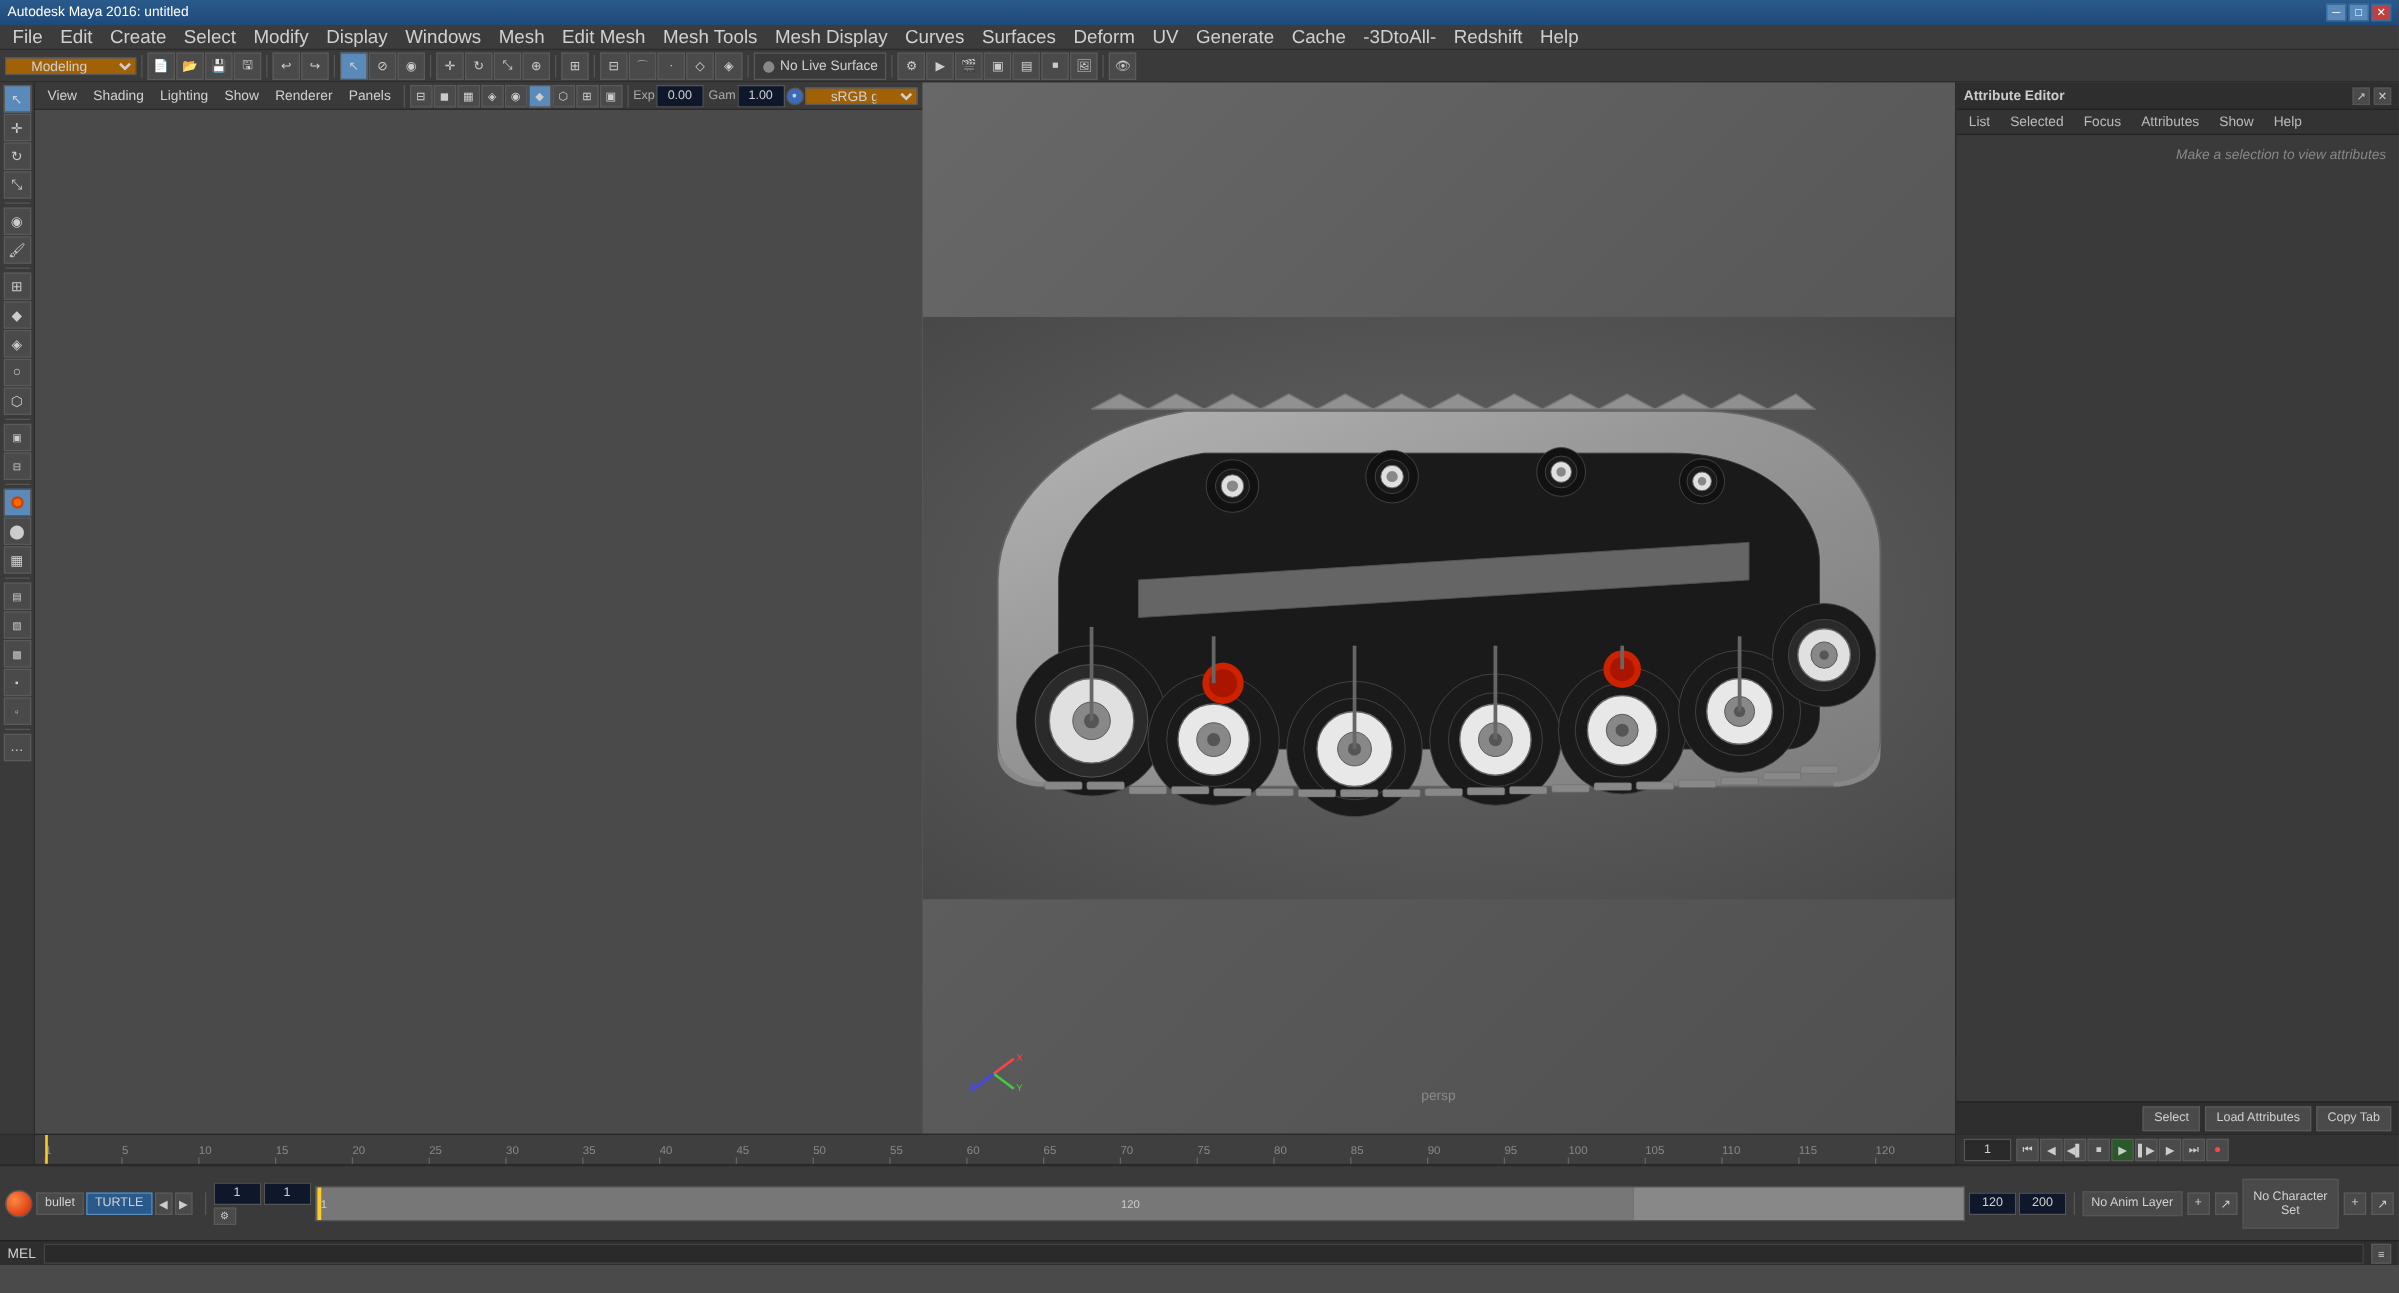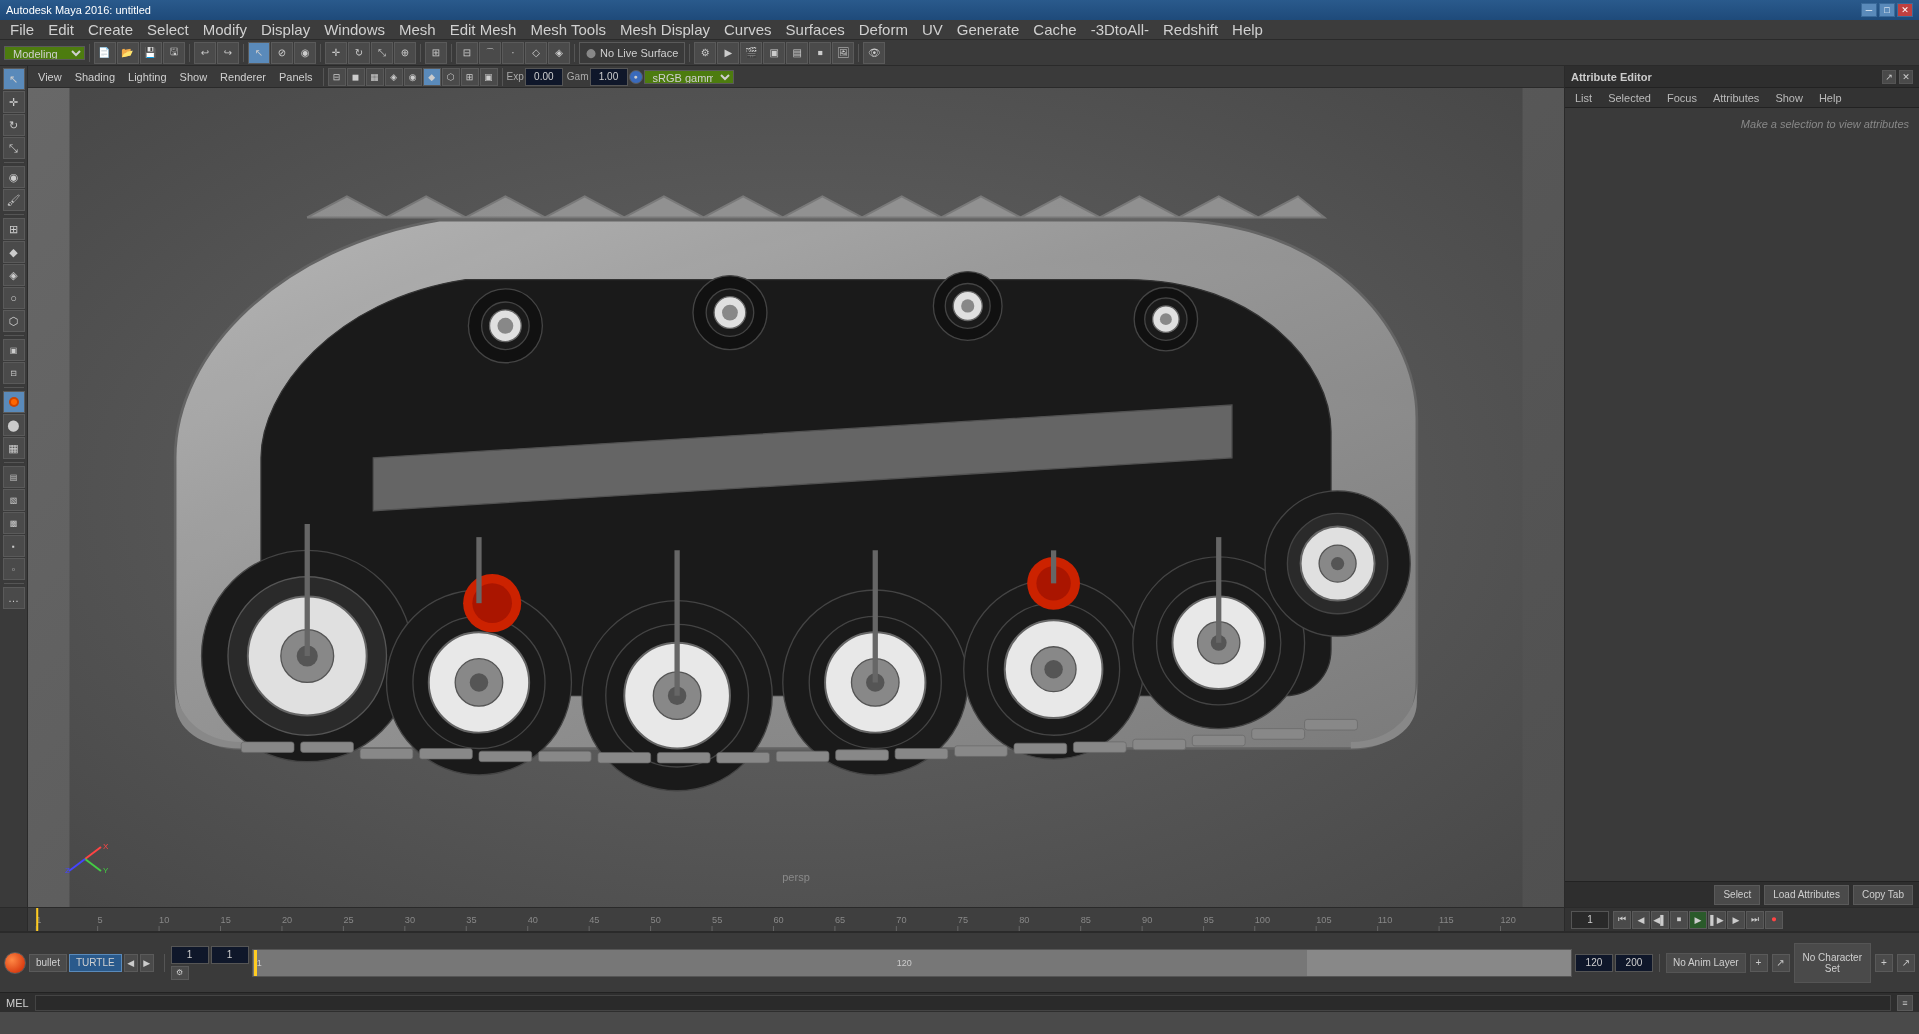--- a/index.html
+++ b/index.html
@@ -85,25 +85,25 @@
       align-items: center;
       justify-content: center;
       cursor: pointer;
       font-size: 10px;
       color: #ccc;
       flex-shrink: 0;
     }
     .toolbar-btn.active { background: #5a8aba; }
     .toolbar-dropdown {
       height: 14px;
-      background: #4d7c0f;
+      background: #a16207;
       border: 1px solid #5a5a5a;
       color: #d0d0d0;
       font-size: 11px;
-      padding: 0 4px;
+      padding: 0 16px;
       cursor: pointer;
     }
     .no-live-surface {
       height: 22px;
       background: #3a3a3a;
       border: 1px solid #5a5a5a;
       color: #d0d0d0;
       font-size: 11px;
       padding: 0 6px;
       display: flex;
@@ -508,21 +508,21 @@
     <div class="left-separator"></div>
     <div class="left-btn" style="font-size:8px;">▤</div>
     <div class="left-btn" style="font-size:8px;">▧</div>
     <div class="left-btn" style="font-size:8px;">▩</div>
     <div class="left-btn" style="font-size:8px;">▪</div>
     <div class="left-btn" style="font-size:8px;">▫</div>
     <div class="left-separator"></div>
     <div class="left-btn">…</div>
   </div>
 
-  <div style="flex:1; display:flex; flex-direction:column;">
+  <div style="flex:1; display:flex; flex-direction:row;">
 
     <div id="toolbar2">
       <div class="viewport-menu-item">View</div>
       <div class="viewport-menu-item">Shading</div>
       <div class="viewport-menu-item">Lighting</div>
       <div class="viewport-menu-item">Show</div>
       <div class="viewport-menu-item">Renderer</div>
       <div class="viewport-menu-item">Panels</div>
       <div class="toolbar-separator"></div>
 

